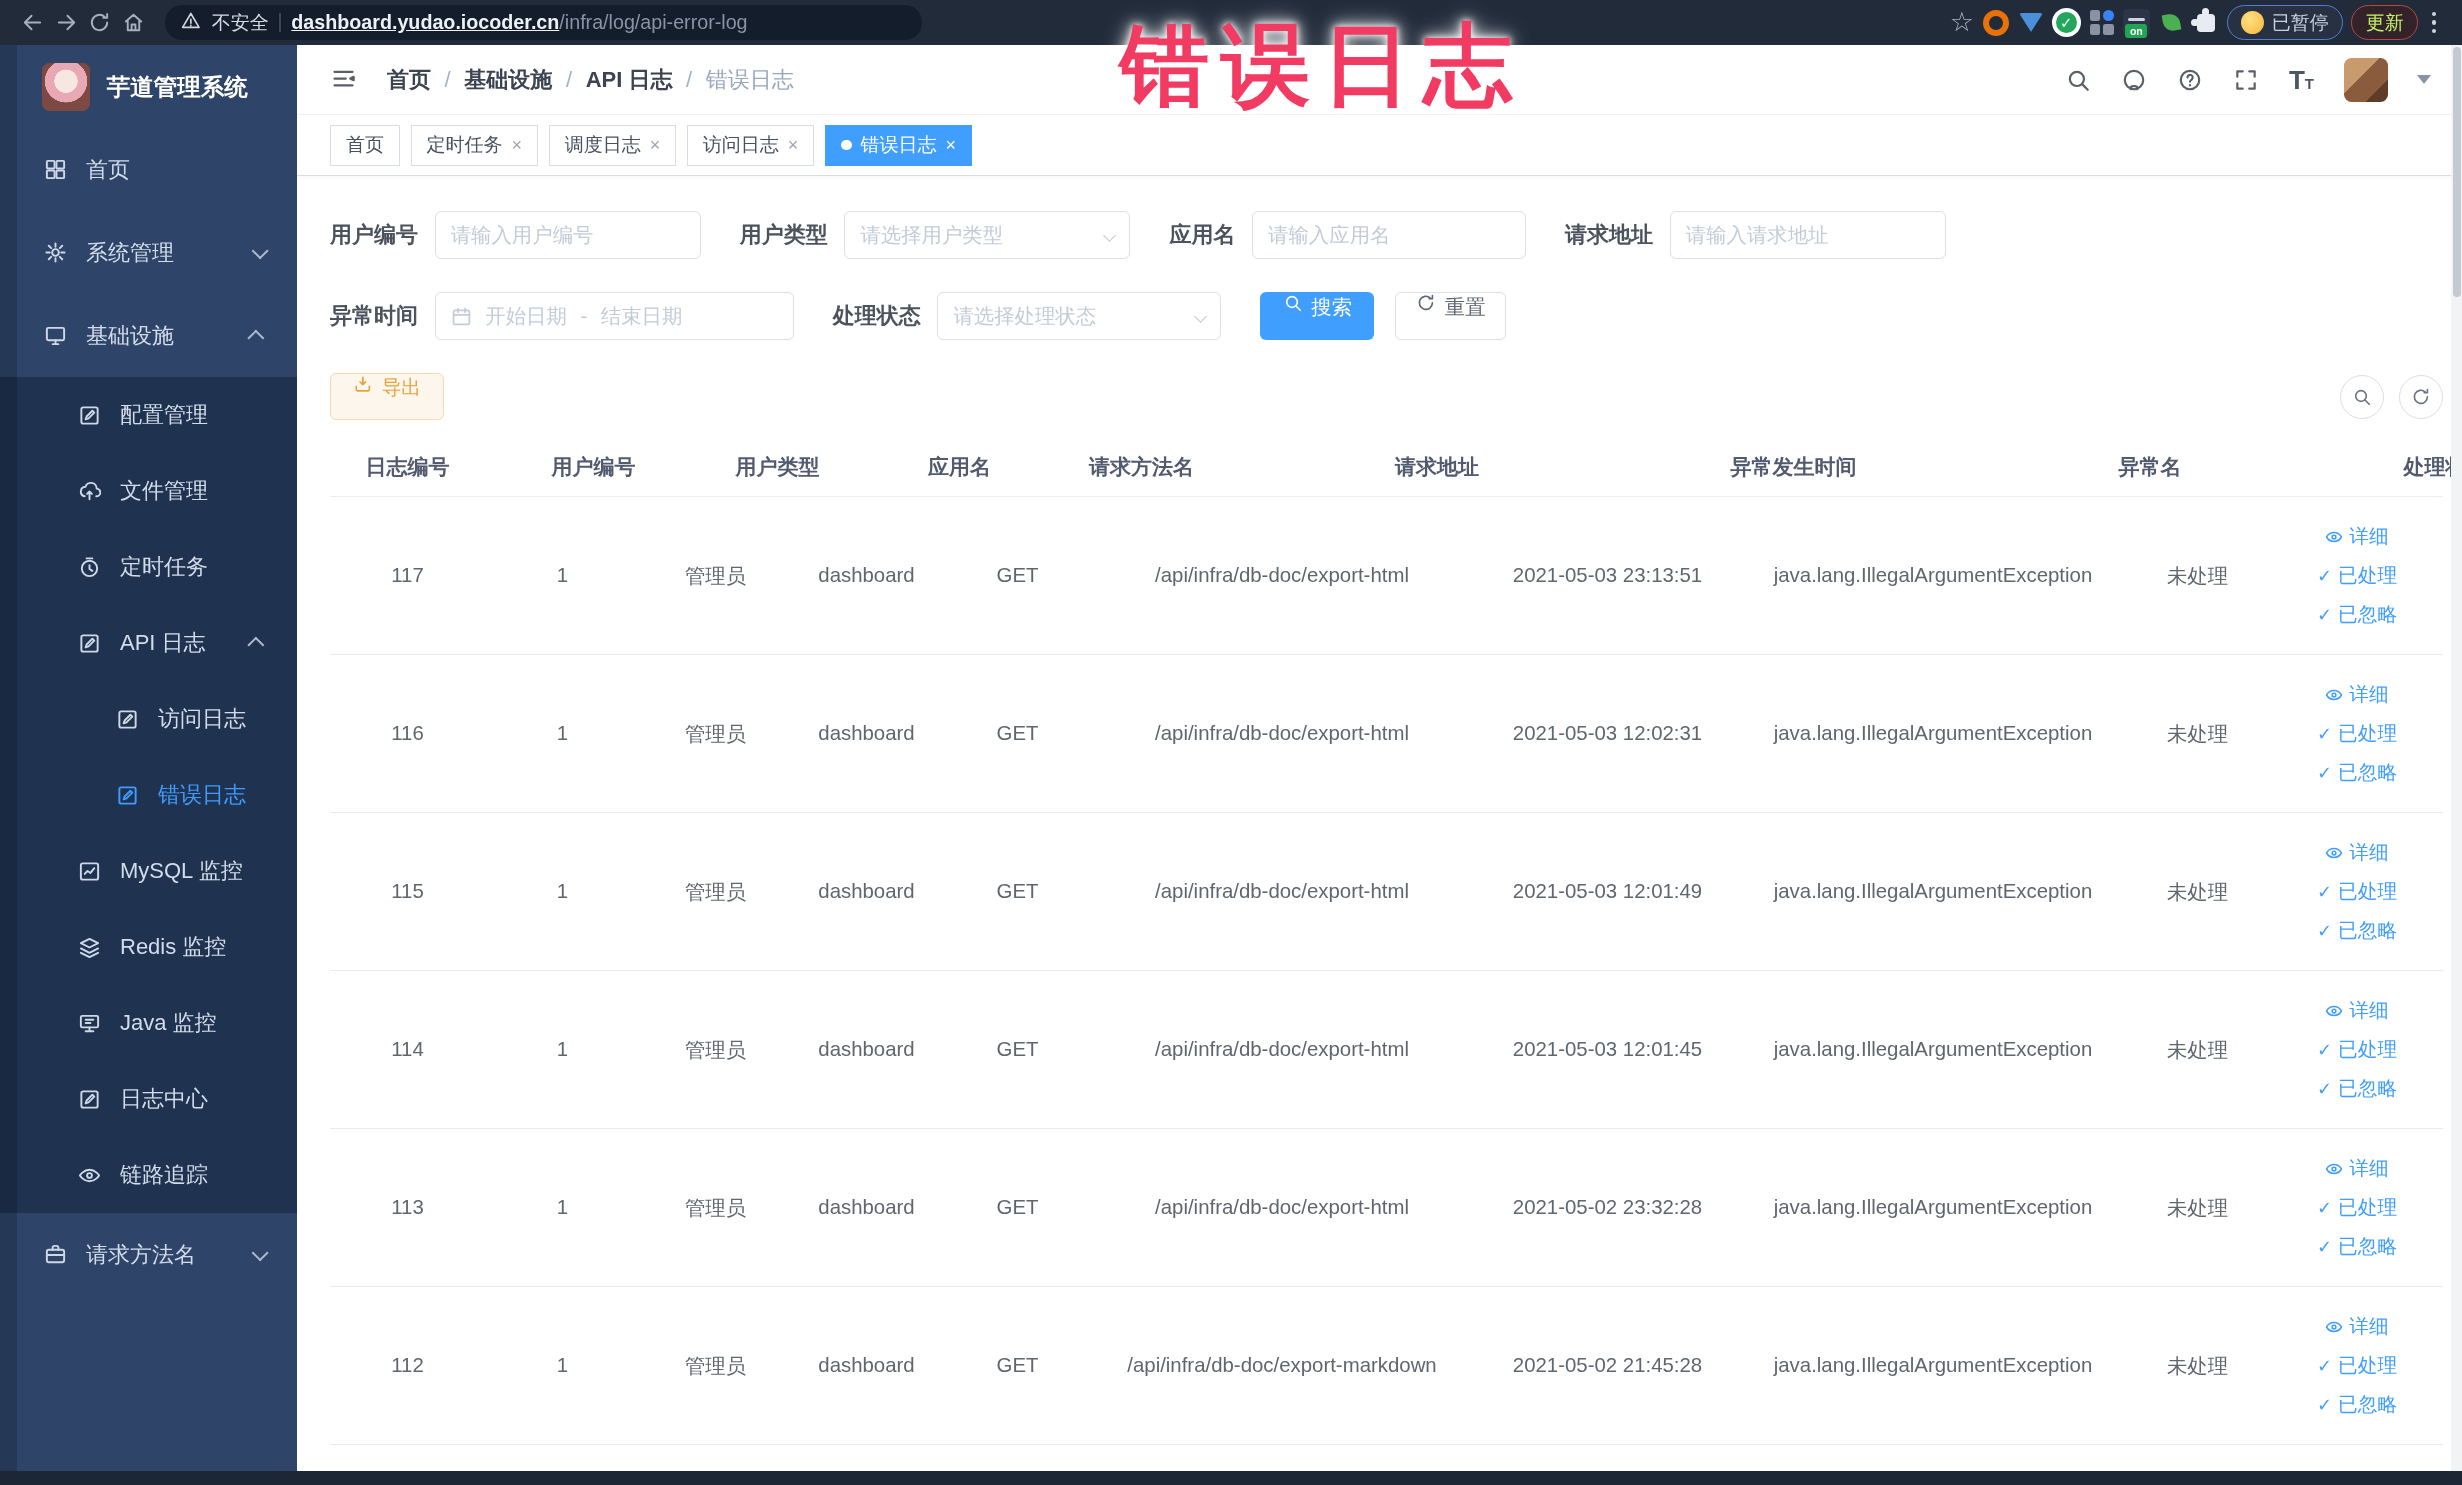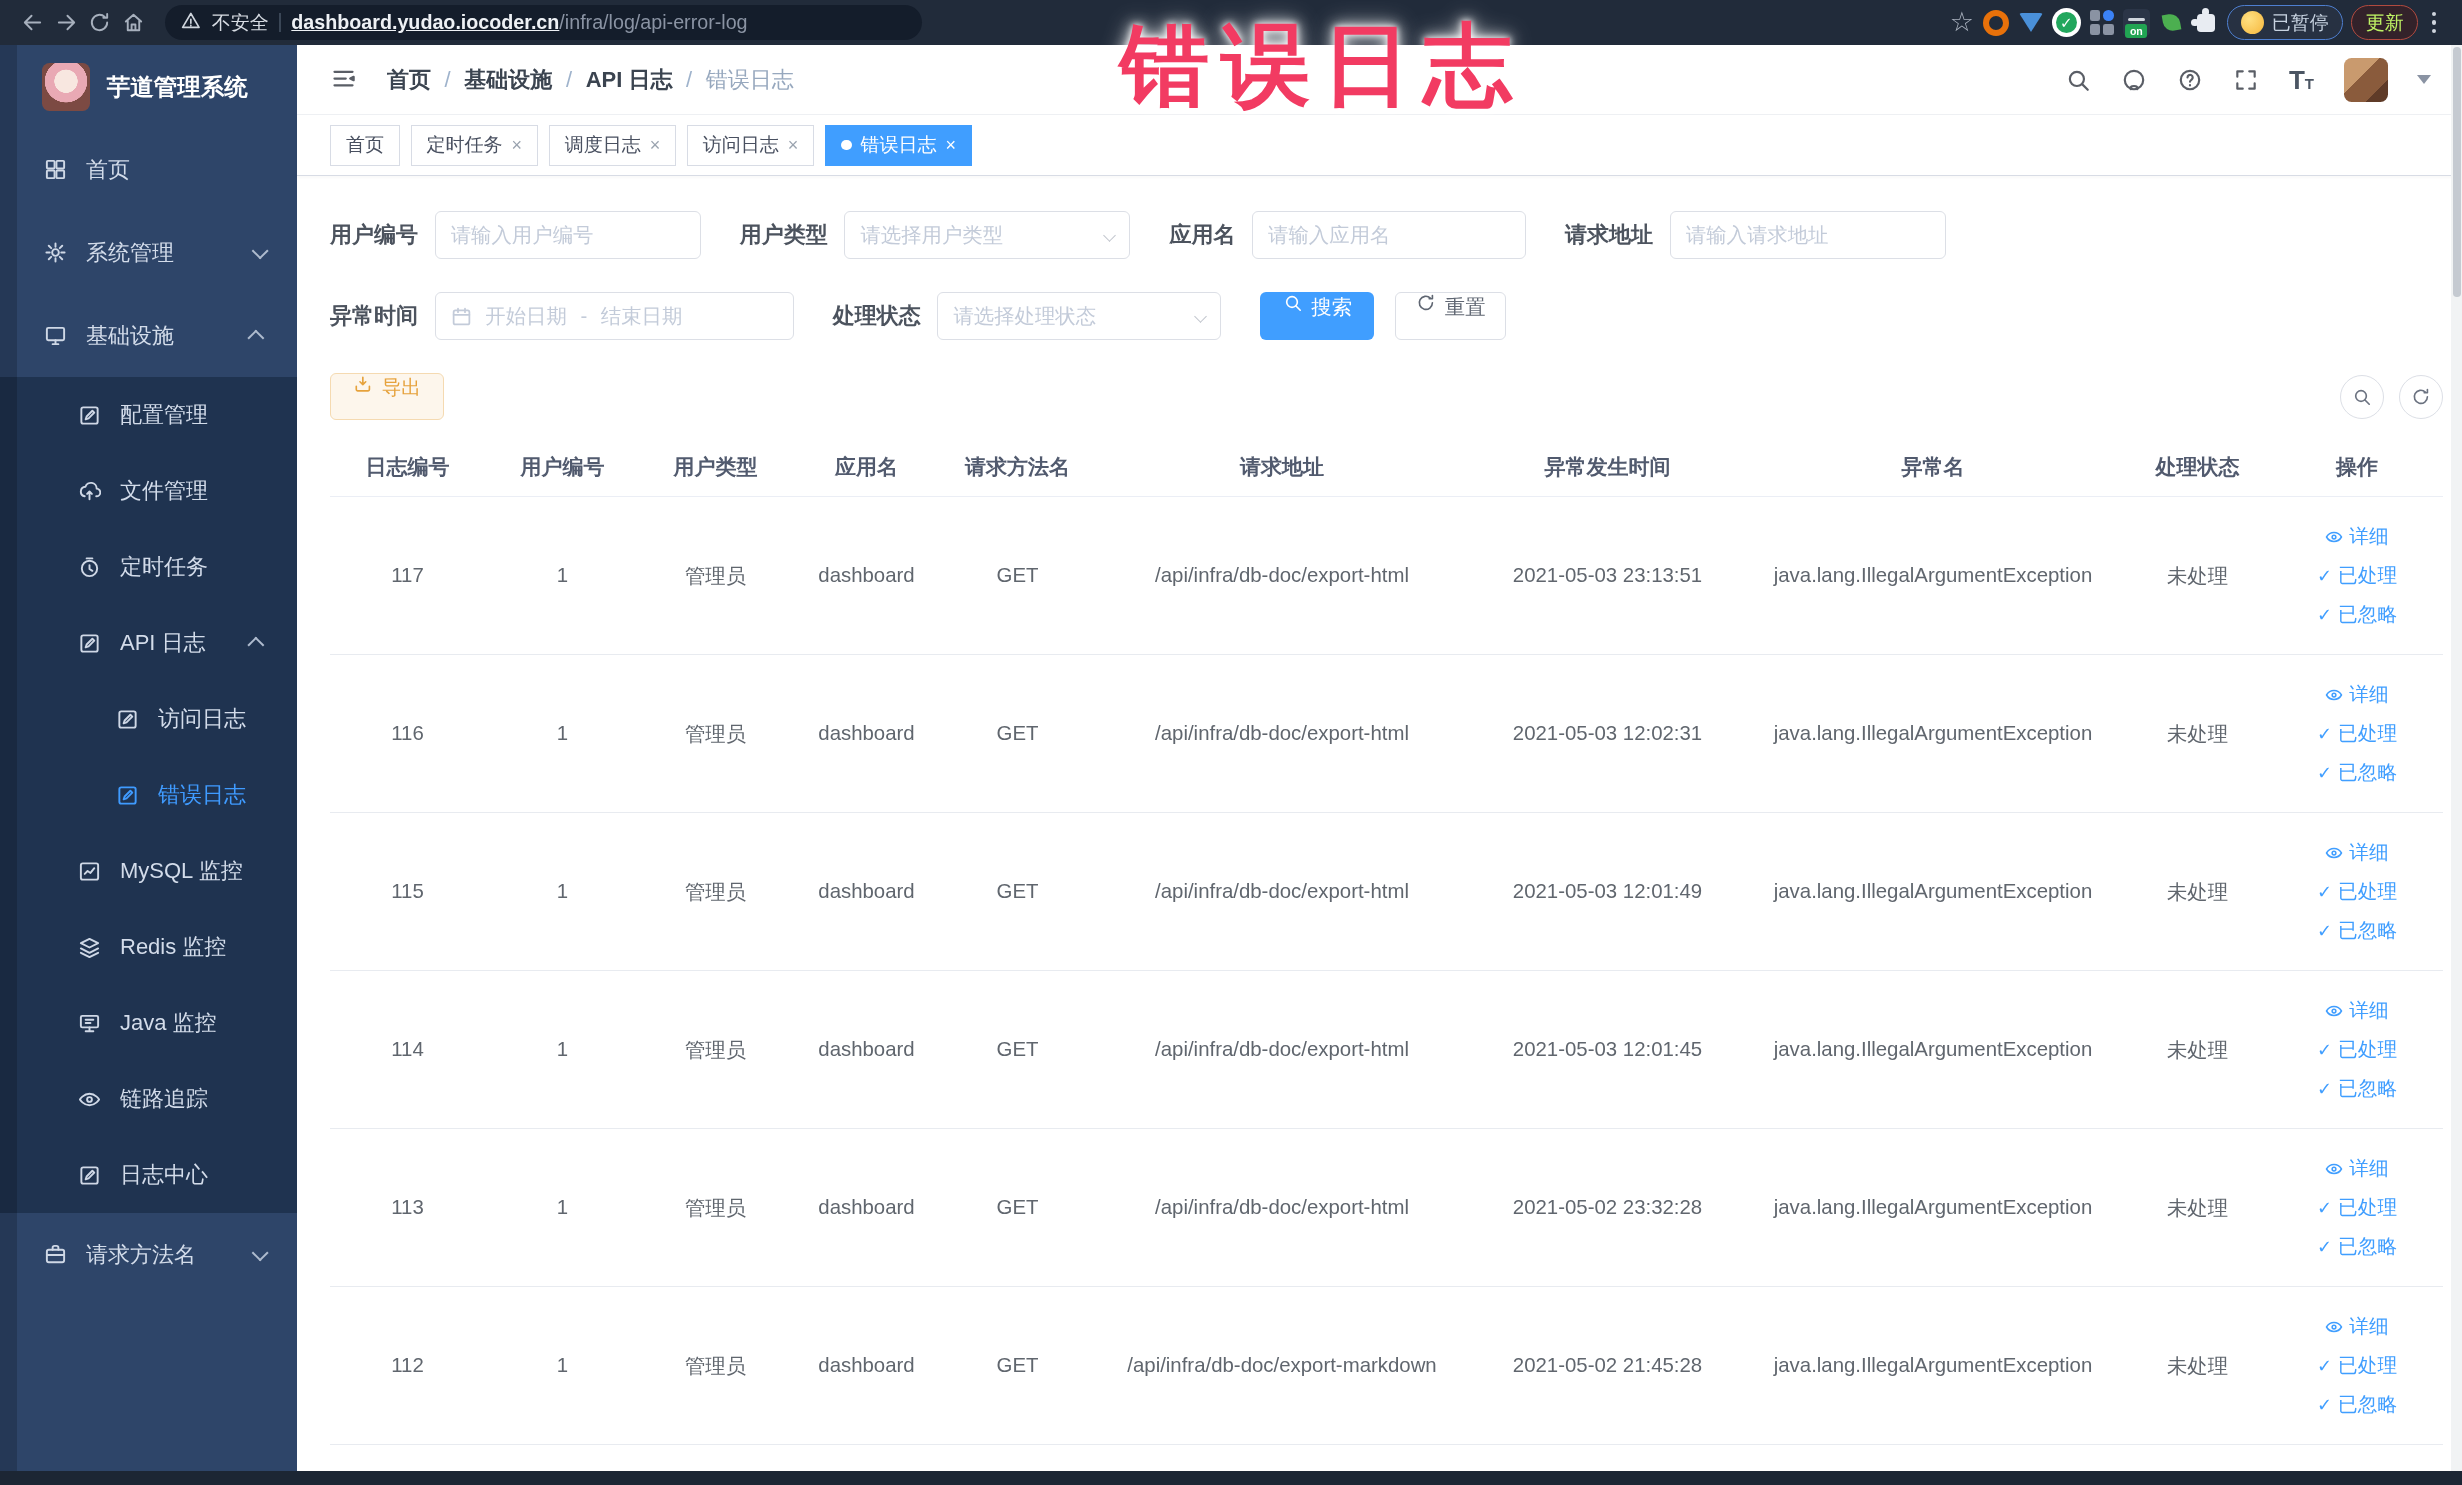--- a/index.html
+++ b/index.html
@@ -134,21 +134,21 @@
 
   .toolbar-row { display:flex; align-items:center; height:47px; margin-bottom:0; }
   .circle-btns { margin-left:auto; display:flex; gap:15px; }
   .circle-btn { width:44px; height:44px; border-radius:50%; border:1.5px solid #dcdfe6; color:#6b7280;
     display:flex; align-items:center; justify-content:center; background:#fff; cursor:pointer; }
   .circle-btn svg { width:19.7px; height:19.7px; }
 
   
   .table { margin-top:18px; width:2113px; }
   .thead, .trow { display:grid; grid-template-columns:155px 155px 151px 151px 151px 378px 273px 378px 151px 168px; align-items:center; }
-  .thead { height:59px; border-bottom:1.5px solid #ebeef5; }
+  .thead { height:59px; border-bottom:1.5px solid #ebeef5;gap:31px; }
   .thead .th { font-size:21px; font-weight:bold; color:#515a6e; text-align:center; }
   .trow { height:158px; border-bottom:1.5px solid #e8ebf0; }
   .trow .td { font-size:20.4px; color:#60666e; text-align:center; white-space:nowrap; overflow:hidden; }
   .actions { display:flex; flex-direction:column; align-items:center; gap:12px; }
   .alink { color:#409eff; font-size:19.7px; display:flex; align-items:center; gap:6px; cursor:pointer; }
   .alink .eye { width:18px; height:18px; }
   .alink .eye svg { width:18px; height:18px; }
   .chk::before { content:"✓"; font-size:18px; }
 
   
@@ -363,34 +363,34 @@
             <svg viewBox="0 0 24 24">
               <rect x="3" y="4" width="18" height="12" rx="1.5"></rect>
               <path d="M8 20h8M12 16v4M8 8h8M8 11.5h5"></path>
             </svg>
           </span>
         <span>Java 监控</span>
       </div>
       <div class="menu-item">
         <span class="icon">
             <svg viewBox="0 0 24 24">
+              <rect x="3.5" y="3.5" width="17" height="17" rx="2"></rect>
+              <path d="M8 16l1-3 6-6 2 2-6 6-3 1z"></path>
+            </svg>
+          </span>
+        <span>日志中心</span>
+      </div>
+      <div class="menu-item">
+        <span class="icon">
+            <svg viewBox="0 0 24 24">
               <path d="M2 12s3.5-6 10-6 10 6 10 6-3.5 6-10 6S2 12 2 12z"></path>
               <circle cx="12" cy="12" r="2.5"></circle>
             </svg>
           </span>
         <span>链路追踪</span>
-      </div>
-      <div class="menu-item">
-        <span class="icon">
-            <svg viewBox="0 0 24 24">
-              <rect x="3.5" y="3.5" width="17" height="17" rx="2"></rect>
-              <path d="M8 16l1-3 6-6 2 2-6 6-3 1z"></path>
-            </svg>
-          </span>
-        <span>日志中心</span>
       </div>
     </div>
 
     <div class="menu-item">
       <span class="icon">
           <svg viewBox="0 0 24 24">
             <rect x="3" y="7" width="18" height="13" rx="2"></rect>
             <path d="M9 7V5a2 2 0 0 1 2-2h2a2 2 0 0 1 2 2v2M3 12.5h18"></path>
           </svg>
         </span>

